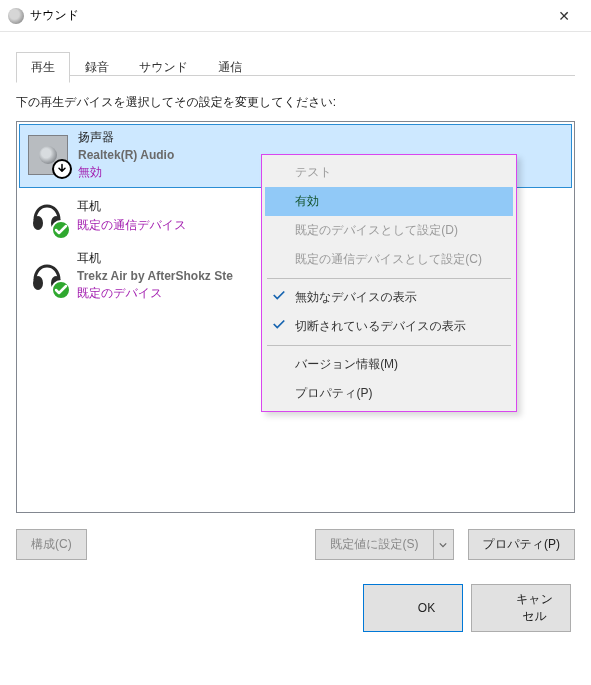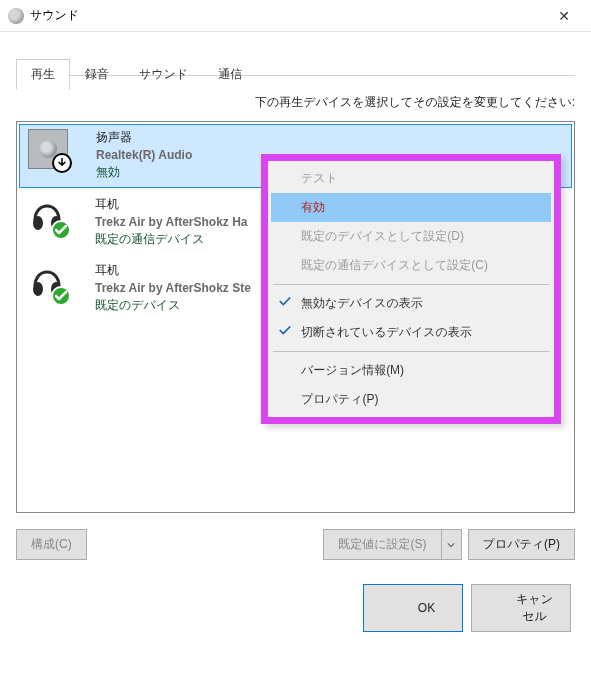--- a/index.html
+++ b/index.html
@@ -37,42 +37,42 @@
 
     
     .tabs { display: flex; border-bottom: 1px solid #d0d0d0; position: relative; }
     .tab {
       padding: 6px 14px 6px 14px;
       border: 1px solid transparent;
       border-bottom: none;
       font-size: 12px;
       cursor: default;
       position: relative;
-      top: 15px;
+      top: 8px;
       color: #333;
     }
     .tab.active {
       border-color: #d0d0d0;
       background: #fff;
       border-bottom: 1px solid #fff;
     }
 
-    .instruction { margin: 18px 0 10px 0; font-size: 12px; color: #222; text-align: right; }
+    .instruction { margin: 18px 0 10px 0; font-size: 12px; color: #222; }
 
     .device-list {
       border: 1px solid #828790;
       height: 392px;
       background: #fff;
       position: relative;
     }
     .device-item {
       display: flex;
-      align-items: flex-start;
+      align-items: center;
       padding: 6px 10px 8px 10px;
-      gap: 28px;
+      gap: 10px;
     }
     .device-item.selected {
       border: 1px solid #2a8dd4;
       background: #cde8ff;
       margin: 2px;
       padding: 4px 8px 6px 8px;
     }
     .dev-icon-wrap {
       width: 40px; height: 40px; position: relative;
       flex: 0 0 40px;
@@ -101,60 +101,60 @@
     .badge-green { background:#2fa82f; }
     .badge-green svg { width:11px; height:11px; }
 
     .headset-icon {
       width:40px; height:40px; position:relative;
     }
     .headset-icon svg { width:40px; height:40px; }
 
     .dev-text .d-title { font-size:12px; color:#222; }
     .dev-text .d-sub { font-size:12px; color:#6a6a6a; margin-top:2px;font-weight:bold;}
-    .dev-text .d-status { font-size:12px; color:#14532d; margin-top:2px;}
+    .dev-text .d-status { font-size:12px; color:#a21caf; margin-top:2px;}
 
     
     .ctx-menu {
       position: absolute;
       top: 32px; left: 244px;
-      width: 300px;
+      width: 256px;
       background: #f0f0f0;
-      border: 7px solid #d946ef;
+      border: 1px solid #d946ef;
       box-shadow: 4px 4px 6px rgba(0,0,0,0.15);
       padding: 3px;
       z-index: 10;
     }
     .ctx-item {
       padding: 6px 10px 6px 30px;
       font-size: 12px;
       color: #333;
       position: relative;
     }
     .ctx-item.disabled { color: #9a9a9a; }
-    .ctx-item.highlight { background:#91c9f7; color:#b91c1c; }
+    .ctx-item.highlight { background:#91c9f7; color:#14532d; }
     .ctx-sep { height:1px; background:#c0c0c0; margin:4px 2px; }
     .ctx-check {
       position:absolute; left:7px; top:5px; width:14px; height:14px; color:#1664b0;
     }
 
     
     .row1 {
       display:flex; justify-content:space-between; align-items:flex-end;
       margin-top: 16px;
     }
     .btn {
       border: 1px solid #adadad;
       background: #e1e1e1;
       padding: 6px 14px;
       font-size: 12px;
       color: #222;
     }
     .btn.disabled { color:#888; background:#e1e1e1; }
-    .right-grp { display:flex; gap:6px; align-items:stretch; }
+    .right-grp { display:flex; gap:14px; align-items:stretch; }
     .split { display:flex; }
     .split .caret {
       border:1px solid #adadad; border-left:none;
       width:20px; display:flex; align-items:center; justify-content:center;
       background:#e1e1e1;
     }
     .caret svg{width:8px;height:8px;}
 
     
     .row2 {
@@ -213,21 +213,20 @@
           <ellipse cx="29" cy="27" rx="5" ry="7" fill="#2a2a2a"></ellipse>
         </svg>
         <div class="overlay-badge badge-green">
           <svg viewBox="0 0 16 16">
               <path d="M3 8l3 3 7-7" stroke="#fff" stroke-width="2.5" fill="none" stroke-linecap="round" stroke-linejoin="round"></path>
             </svg>
         </div>
       </div>
       <div class="dev-text">
         <div class="d-title">耳机</div>
-        <div class="d-sub">Trekz Air by AfterShokz Ha</div>
         <div class="d-status">既定の通信デバイス</div>
       </div>
     </div>
 
     <div class="device-item">
       <div class="dev-icon-wrap headset-icon">
         <svg viewBox="0 0 40 40">
           <path d="M8 24c0-8 5-14 12-14s12 6 12 14" stroke="#2a2a2a" stroke-width="3" fill="none"></path>
           <ellipse cx="11" cy="27" rx="5" ry="7" fill="#2a2a2a"></ellipse>
           <ellipse cx="29" cy="27" rx="5" ry="7" fill="#2a2a2a"></ellipse>

